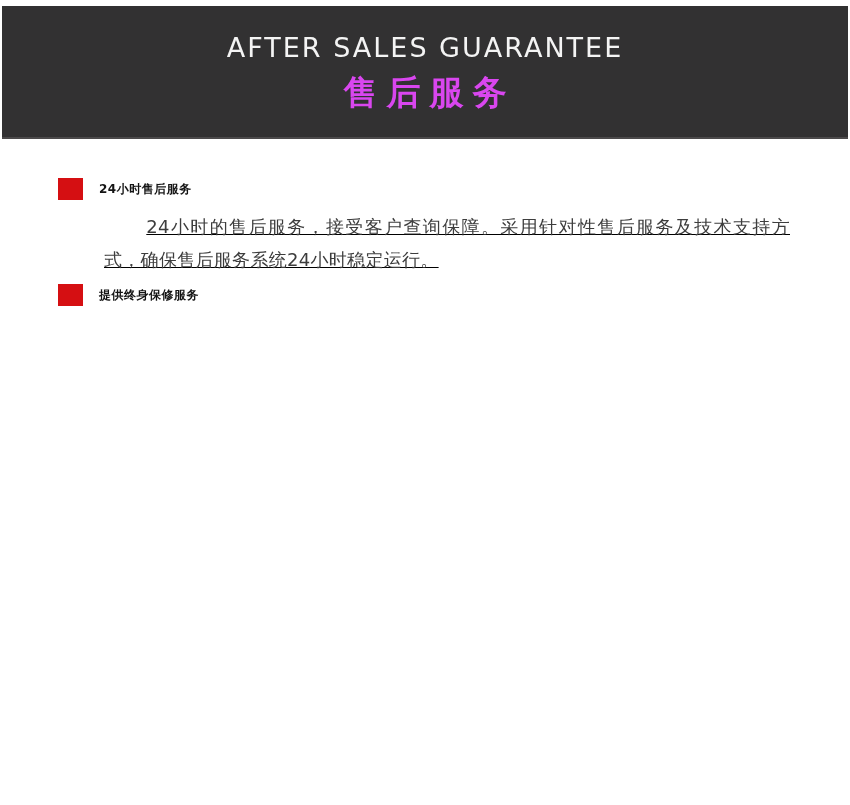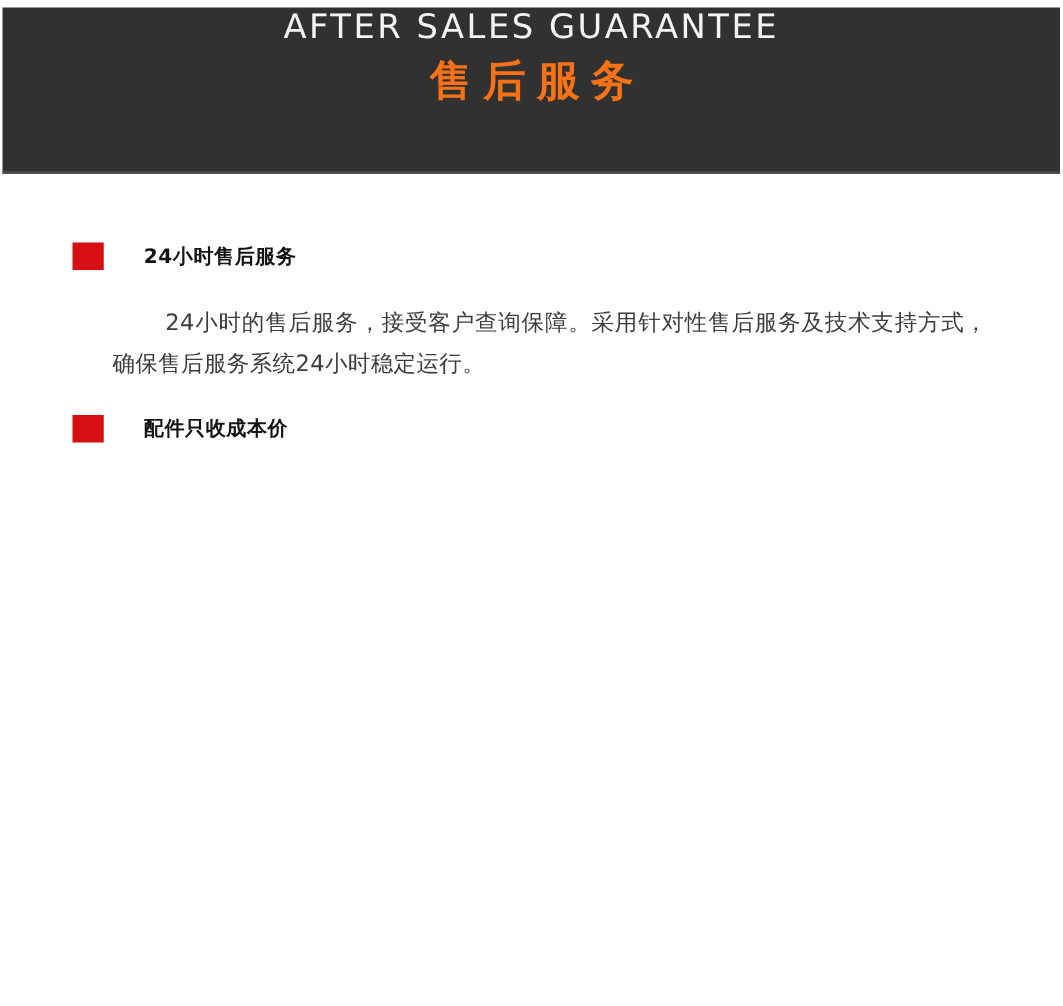--- a/index.html
+++ b/index.html
@@ -11,31 +11,31 @@
     font-family: "DejaVu Sans", "Liberation Sans", sans-serif;
   }
   .banner {
     margin: 6px 2px 0 2px;
     height: 133px;
     background: #323132;
     border-bottom: 2px solid #4c4a4b;
     display: flex;
     flex-direction: column;
     align-items: center;
-    justify-content: flex-start;
+    justify-content: center;
   }
   .banner-en {
     color: #f4f4f4;
     font-size: 27px;
     letter-spacing: 2px;
     line-height: 1.2;
     font-weight: 400;
   }
   .banner-zh {
-    color: #f97316;
+    color: #d946ef;
     font-size: 34px;
     font-weight: bold;
     letter-spacing: 9px;
     text-indent: 9px;
     margin-top: 9px;
     line-height: 1.1;
   }
   .content {
     padding: 37px 60px 20px 58px;
   }
@@ -46,28 +46,28 @@
     margin-bottom: 8px;
   }
   .bullet {
     width: 25px;
     height: 22px;
     background: #d50f12;
     margin-right: 16px;
     flex: 0 0 auto;
   }
   .section-title {
-    margin: 16px;
-    font-size: 16px;
+    margin: 0;
+    font-size: 12px;
     font-weight: bold;
     color: #141414;
     letter-spacing: 0.5px;
     line-height: 26px;
   }
-  .section-body { margin-left: 32px; }
+  .section-body { margin-left: 46px; text-decoration: underline; }
   .section-body p {
     margin: 0;
     font-size: 18px;
     line-height: 33px;
     color: #3d3d3d;
     text-align: justify;
     text-indent: 2.35em;
     letter-spacing: 0.3px;
   }
 </style>
@@ -90,21 +90,21 @@
       </div>
       <div class="section-body">
         <p>24小时的售后服务，接受客户查询保障。采用针对性售后服务及技术支持方式，确保售后服务系统24小时稳定运行。</p>
       </div>
     </section>
 
 
     <section class="section">
       <div class="section-head">
         <span class="bullet"></span>
-        <h2 class="section-title">配件只收成本价</h2>
+        <h2 class="section-title">提供终身保修服务</h2>
       </div>
       <div class="section-body">
       </div>
     </section>
 
 
   </main>
 </div>
 
 </body></html>

